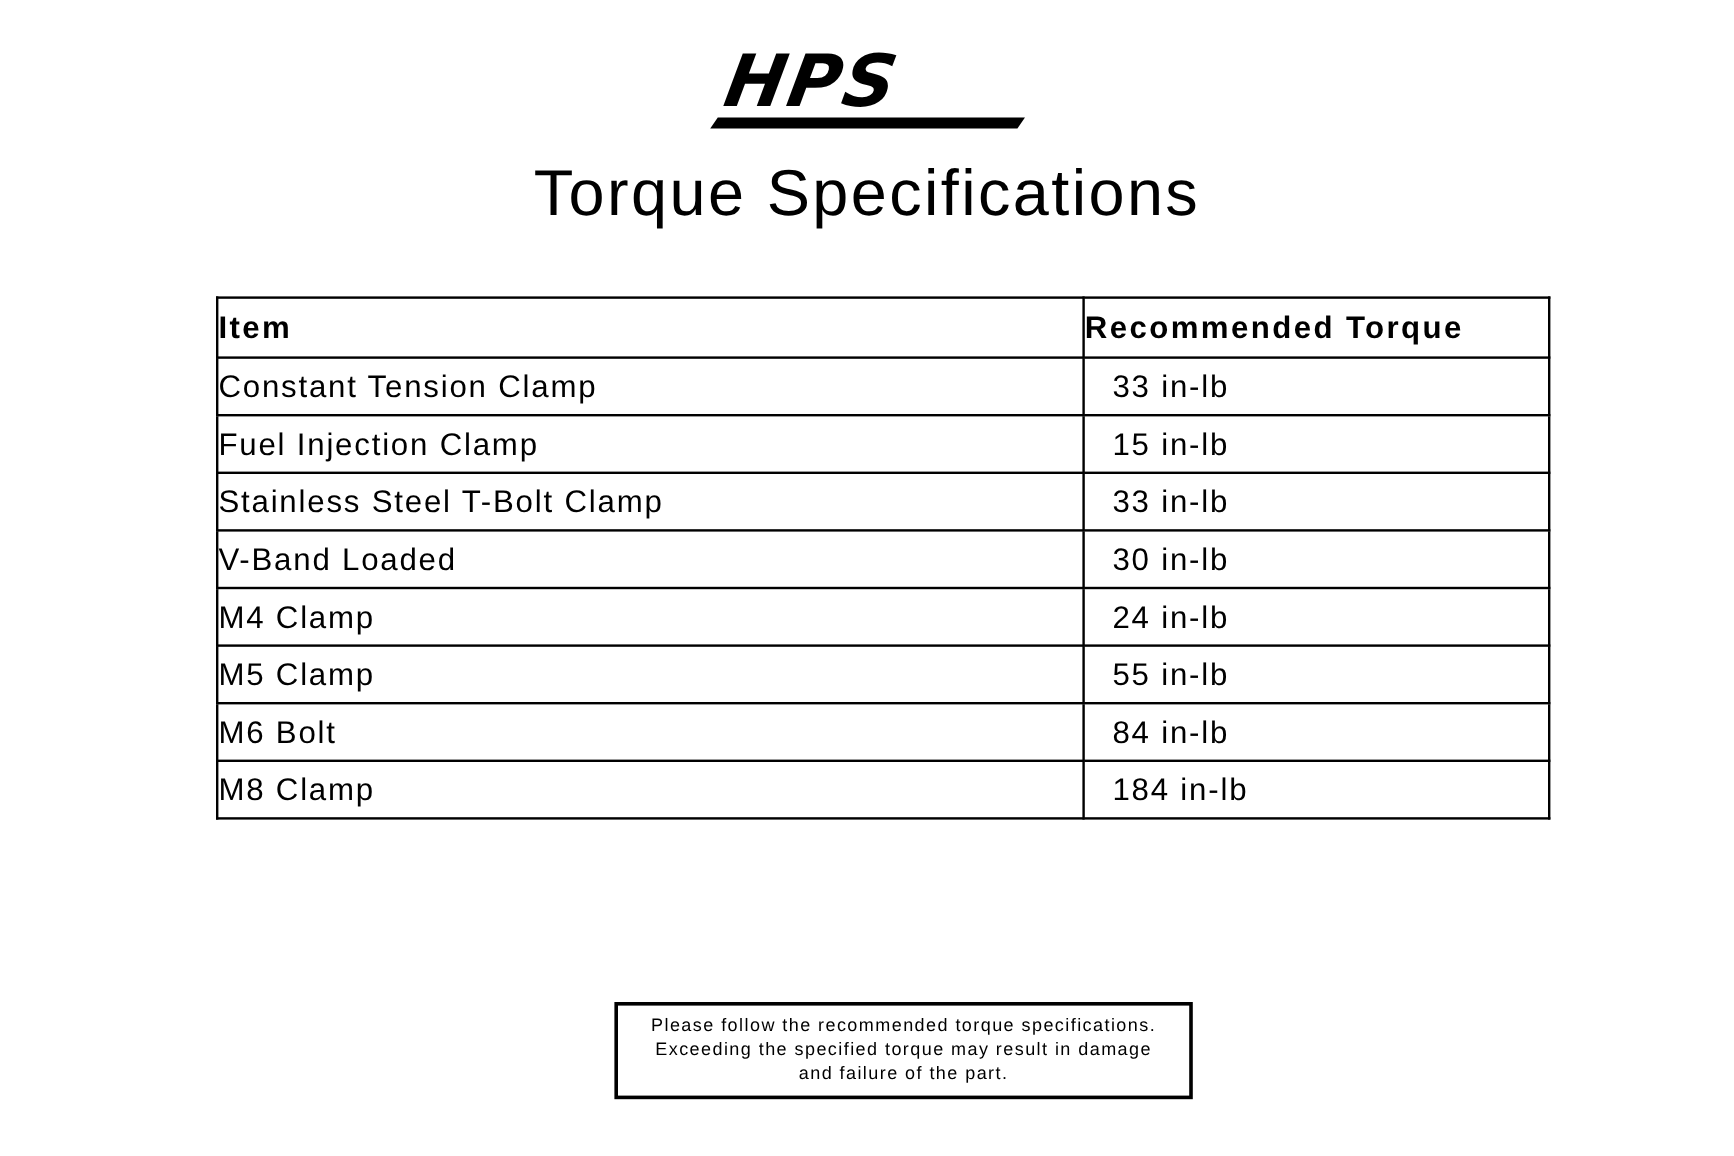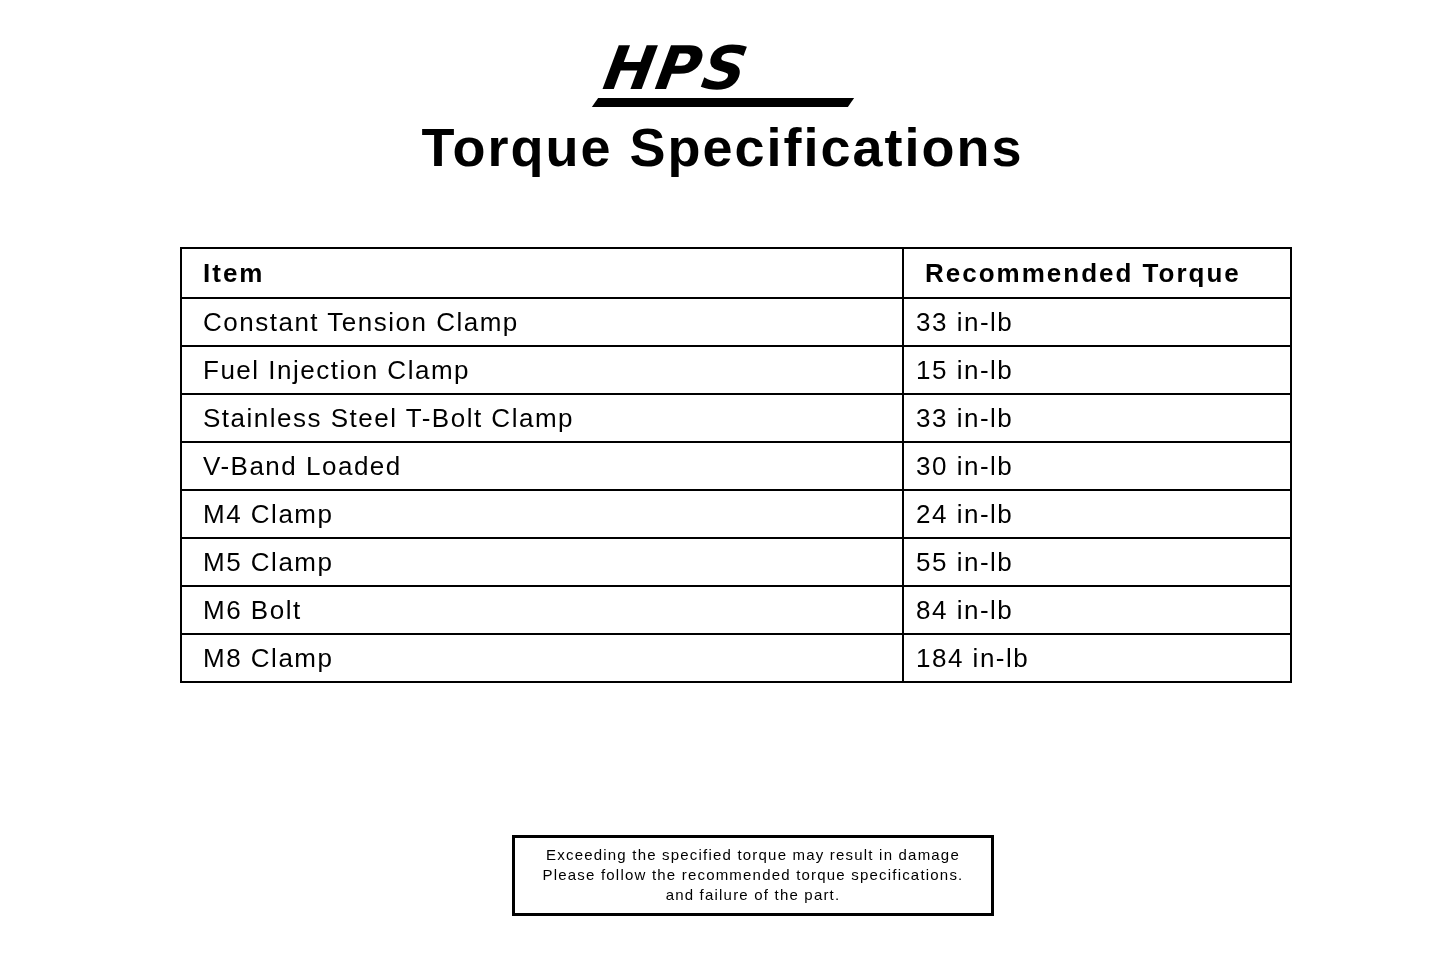--- a/index.html
+++ b/index.html
@@ -45,56 +45,55 @@
     position: absolute;
     left: 0; top: 60px;
     width: 256px; height: 9px;
     background: #000;
     transform: skewX(-35deg);
   }
 
   
   .title {
     position: absolute;
-    top: 116px; left: 0;
+    top: 130px; left: 0;
     width: 100%;
     text-align: center;
     font-size: 54px;
-    font-weight: bold;
+    font-weight: normal;
     letter-spacing: 2px;
     color: #000;
     white-space: nowrap;
   }
 
   
   .spec-table {
     position: absolute;
     left: 180px; top: 247px;
     width: 1110px;
     border-collapse: collapse;
     table-layout: fixed;
     background: #fff;
   }
   .spec-table th, .spec-table td {
     border: 2px solid #000;
     font-size: 26px;
     letter-spacing: 1.5px;
-    padding-left: 21px;
     vertical-align: middle;
     text-align: left;
     white-space: nowrap;
     overflow: hidden;
   }
   .spec-table th {
     height: 50px;
     font-weight: bold;
     letter-spacing: 2px;
   }
   .spec-table td { height: 48px; }
-  .spec-table td.torque-cell { padding-left: 12px; }
+  .spec-table td.torque-cell { padding-left: 23px; }
 
   
   .note-box {
     position: absolute;
     left: 512px; top: 835px;
     width: 482px;
     min-height: 75px;
     border: 3px solid #000;
     background: #fff;
     text-align: center;
@@ -163,18 +162,18 @@
           <td class="torque-cell">84 in-lb</td>
         </tr>
         <tr>
           <td>M8 Clamp</td>
           <td class="torque-cell">184 in-lb</td>
         </tr>
       </tbody>
   </table>
 
   <div class="note-box">
+    <div class="note-line">Please follow the recommended torque specifications.</div>
     <div class="note-line">Exceeding the specified torque may result in damage</div>
-    <div class="note-line">Please follow the recommended torque specifications.</div>
     <div class="note-line">and failure of the part.</div>
   </div>
 
 </div>
 
 </body></html>

